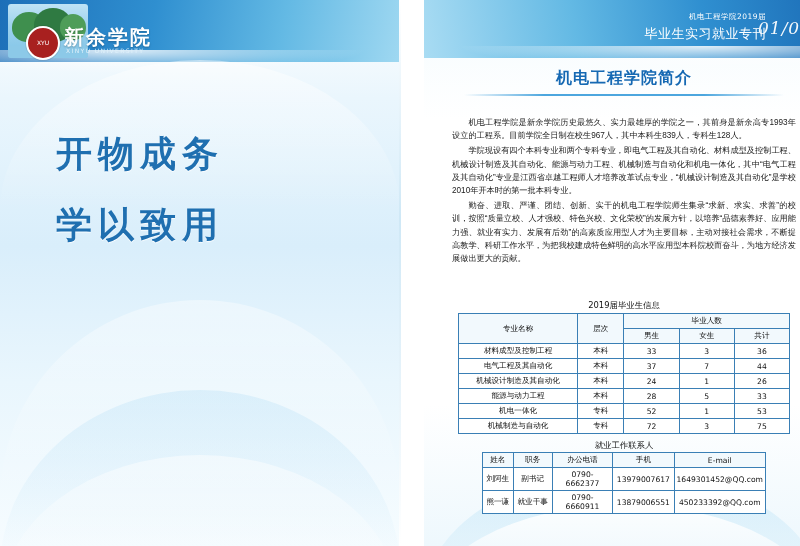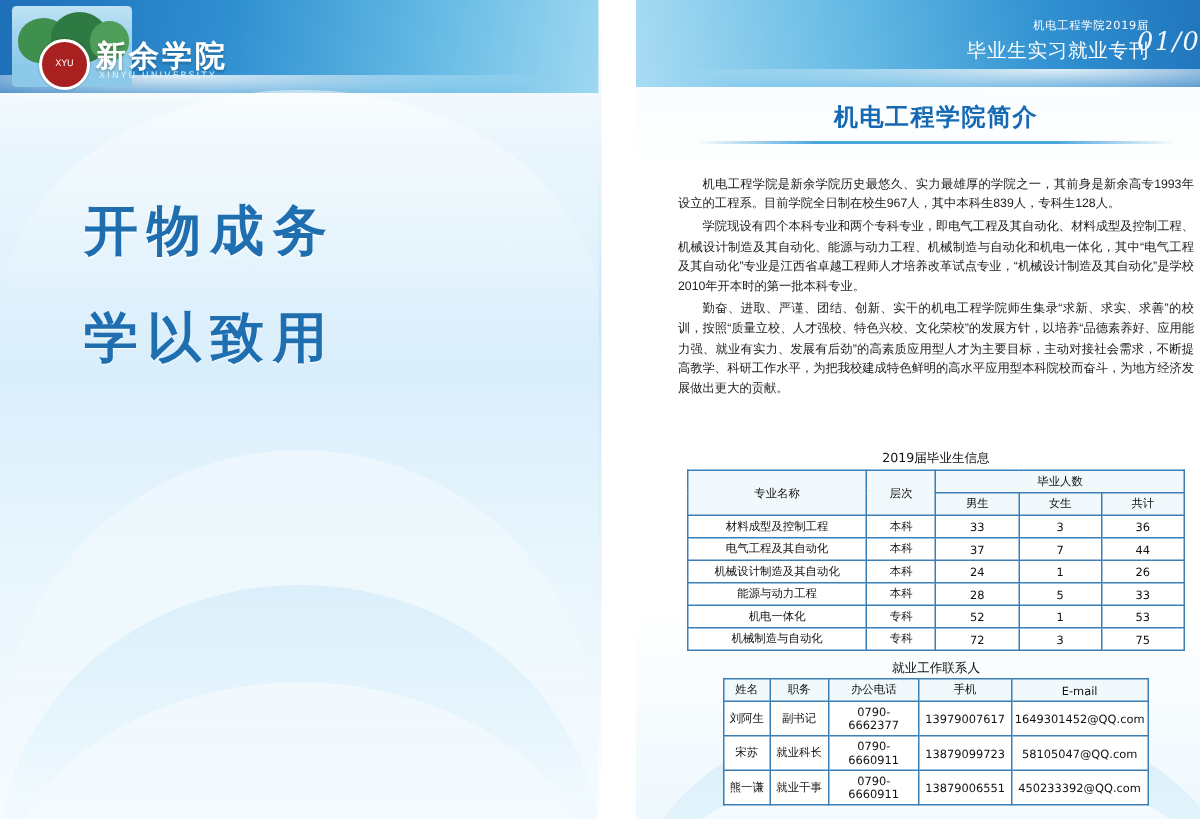--- a/index.html
+++ b/index.html
@@ -283,27 +283,20 @@
       </thead>
       <tbody>
         <tr>
           <td>刘阿生</td>
           <td>副书记</td>
           <td>0790-6662377</td>
           <td>13979007617</td>
           <td>1649301452@QQ.com</td>
         </tr>
         <tr>
-          <td>宋苏</td>
-          <td>就业科长</td>
-          <td>0790-6660911</td>
-          <td>13879099723</td>
-          <td>58105047@QQ.com</td>
-        </tr>
-        <tr>
           <td>熊一谦</td>
           <td>就业干事</td>
           <td>0790-6660911</td>
           <td>13879006551</td>
           <td>450233392@QQ.com</td>
         </tr>
       </tbody>
     </table>
   </div>
 </div>

